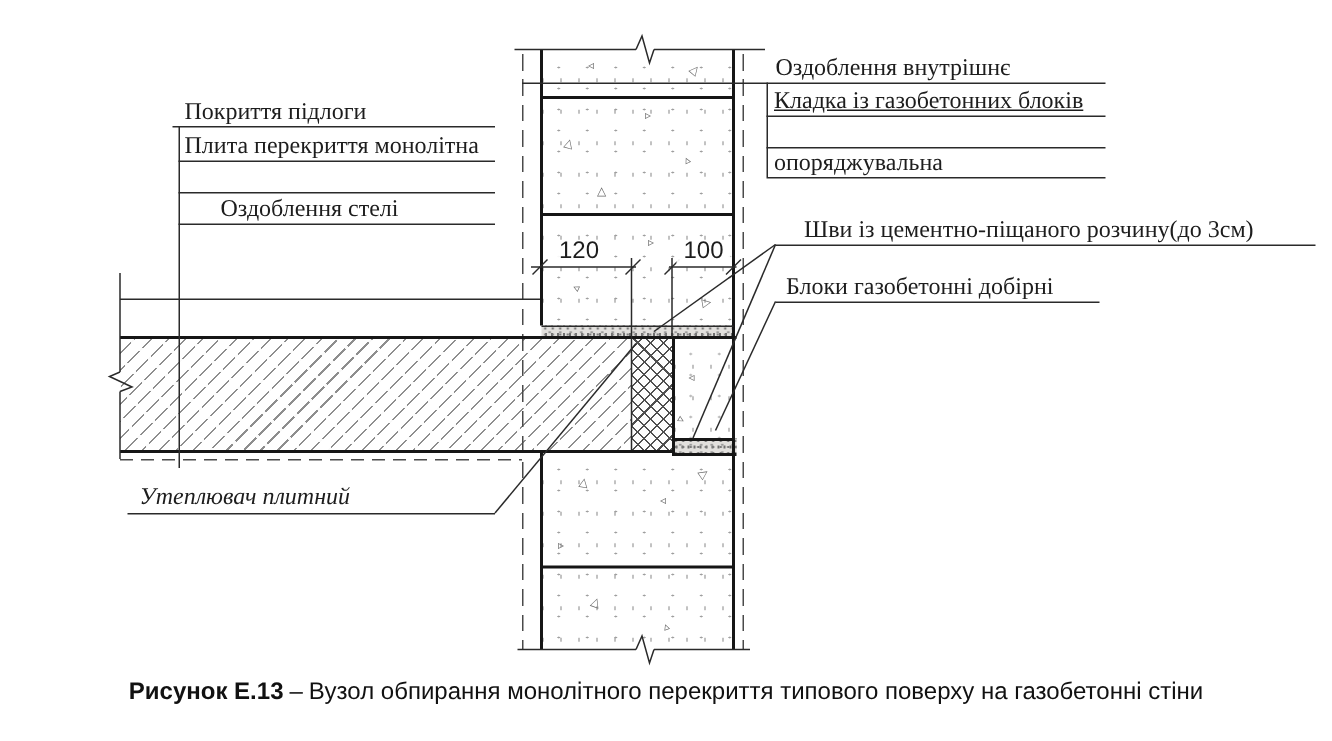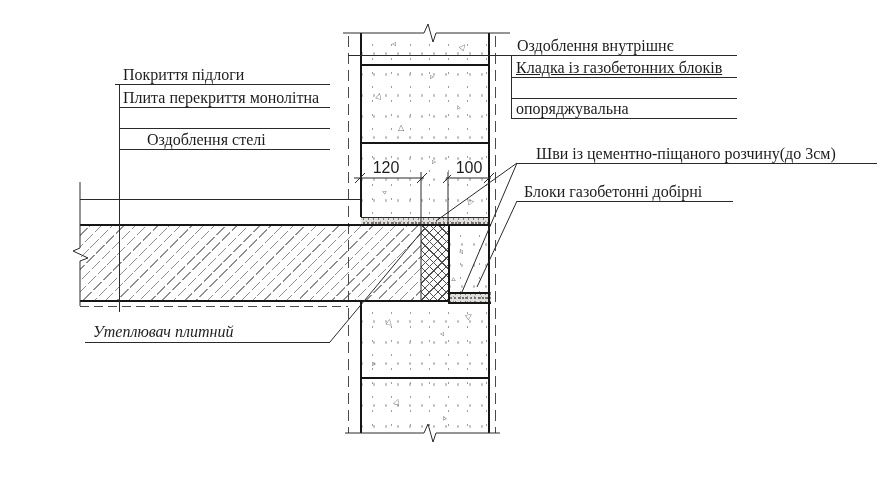--- a/index.html
+++ b/index.html
@@ -144,14 +144,17 @@
   <div class="t" style="left:516px;top:59px;text-decoration:underline;">Кладка із газобетонних блоків</div>
   <div class="t" style="left:516px;top:100px;">опоряджувальна</div>
 
   <div class="t" style="left:536px;top:145px;">Шви із цементно-піщаного розчину(до 3см)</div>
   <div class="t" style="left:524px;top:183px;">Блоки газобетонні добірні</div>
   <div class="t" style="left:93px;top:323px;font-style:italic;">Утеплювач плитний</div>
 
   <div class="dim" style="left:368px;top:160px;">120</div>
   <div class="dim" style="left:451px;top:160px;">100</div>
 
+  <div class="caption">
+    <b>Рисунок Е.13</b><span class="sep">–</span><span>Вузол обпирання монолітного перекриття типового поверху на газобетонні стіни</span>
+  </div>
 
 </div>
 
 </body></html>

